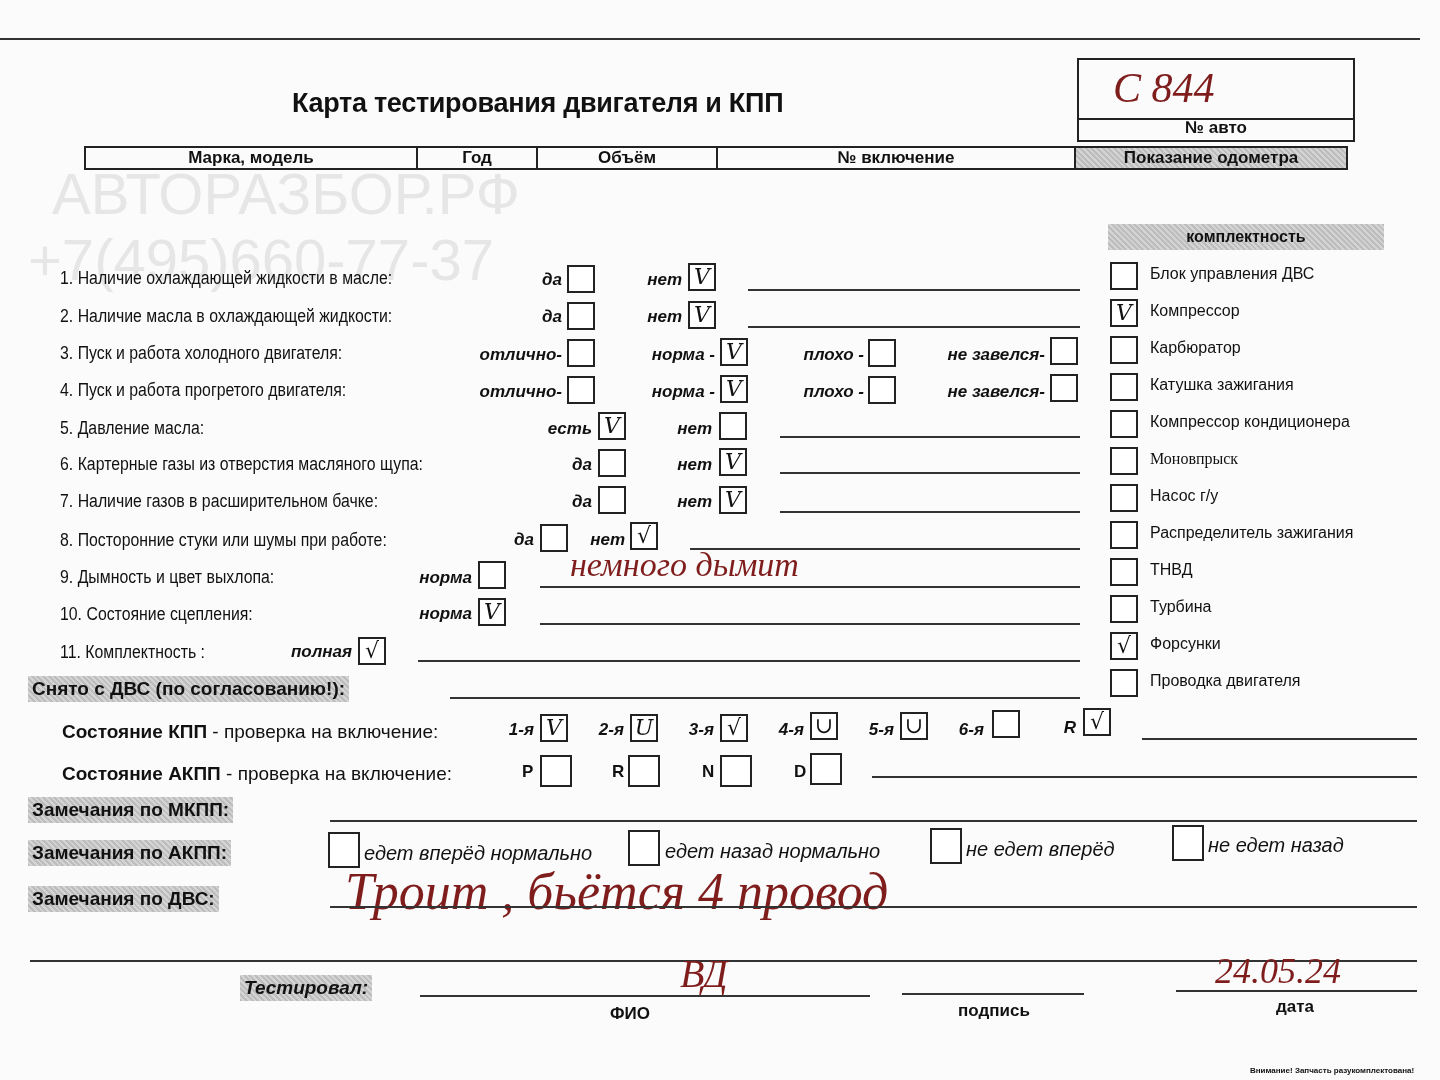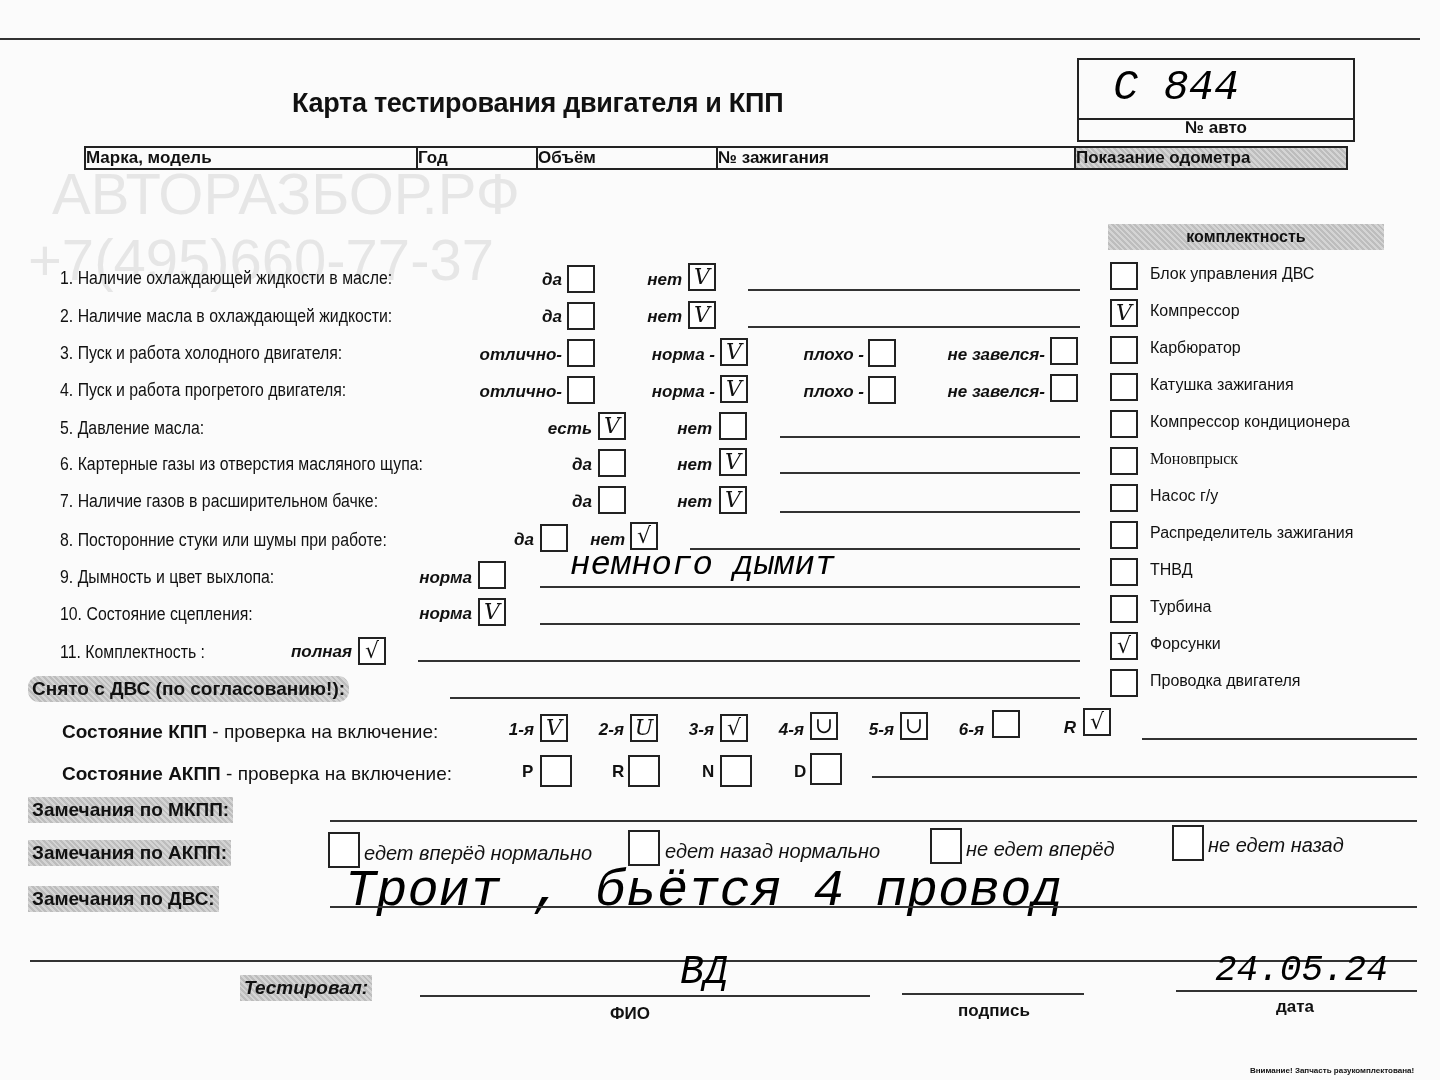--- a/index.html
+++ b/index.html
@@ -2,24 +2,24 @@
 <html><head>
 <meta charset="utf-8">
 <style>
   html,body{margin:0;padding:0;}
   body{width:1440px;height:1080px;background:#fbfbfb;position:relative;overflow:hidden;font-family:"Liberation Sans","DejaVu Sans",sans-serif;color:#111;}
   .abs{position:absolute;}
   .topline{left:0;top:38px;width:1420px;height:2px;background:#333;}
   .title{left:292px;top:88px;font-size:27px;font-weight:bold;letter-spacing:-0.3px;}
   .wm{color:#e6e6e6;font-size:58px;font-weight:normal;white-space:nowrap;z-index:0;}
   .box-outline{border:2px solid #222;}
-  .hw{font-family:Liberation Mono, monospace;font-style:italic;color:#000000;}
+  .hw{font-family:Liberation Serif, serif;font-style:italic;color:#7f1d1d;}
   .grey{background:#c8c8c8;background-image:repeating-linear-gradient(45deg,#bdbdbd 0 2px,#d4d4d4 2px 4px);}
   table.head{border-collapse:collapse;position:absolute;left:84px;top:146px;}
-  table.head td{border:2px solid #222;padding:0;}
+  table.head td{border:2px solid #222;padding:0;text-align:center;}
   .hcell{font-size:17px;font-weight:bold;height:20px;line-height:20px;}
   .vcell{height:42px;font-size:32px;}
   .q{font-size:18px;transform:scaleX(0.88);transform-origin:left center;white-space:nowrap;}
   .opt{font-size:17px;font-style:italic;font-weight:bold;white-space:nowrap;text-align:right;}
   .cb{width:28px;height:28px;border:2px solid #222;box-sizing:border-box;background:#fff;display:flex;align-items:center;justify-content:center;font-family:"DejaVu Serif",serif;font-style:italic;font-size:22px;line-height:1;}
   .line{height:2px;background:#333;}
   .kit-label{font-size:16px;white-space:nowrap;text-align:right;}
   .sec{font-size:19px;font-weight:bold;padding:2px 4px;white-space:nowrap;}
   .boldlabel{font-size:19px;white-space:nowrap;}
   .small{font-size:17px;font-weight:bold;}
@@ -39,21 +39,21 @@
   <div class="hw" style="position:absolute;left:34px;top:4px;font-size:42px;">C 844</div>
 </div>
 <div class="abs box-outline" style="left:1077px;top:116px;width:274px;height:24px;border-top:none;text-align:center;font-size:17px;font-weight:bold;line-height:24px;">№ авто</div>
 
 <table class="head">
   <tbody>
       <tr>
     <td class="hcell" style="width:330px;">Марка, модель</td>
     <td class="hcell" style="width:118px;">Год</td>
     <td class="hcell" style="width:178px;">Объём</td>
-    <td class="hcell" style="width:356px;">№ зажигания</td>
+    <td class="hcell" style="width:356px;">№ включение</td>
     <td class="hcell grey" style="width:270px;">Показание одометра</td>
   </tr>
 </tbody>
   </table>
 
 <div class="abs grey" style="left:1108px;top:224px;width:276px;height:26px;text-align:center;font-size:16px;font-weight:bold;line-height:26px;">комплектность</div>
 
 <div class="abs" style="left:60px;top:268px;">
   <span class="abs q" style="left:0;top:0;width:430px;"><span>1.</span> <span>Наличие охлаждающей жидкости в масле:</span></span>
 </div>
@@ -174,21 +174,21 @@
   <div class="abs cb" style="left:0;top:296px;"></div>
   <div class="abs kit-label" style="left:40px;top:299px;">ТНВД</div>
   <div class="abs cb" style="left:0;top:333px;"></div>
   <div class="abs kit-label" style="left:40px;top:336px;">Турбина</div>
   <div class="abs cb" style="left:0;top:370px;">√</div>
   <div class="abs kit-label" style="left:40px;top:373px;">Форсунки</div>
   <div class="abs cb" style="left:0;top:407px;"></div>
   <div class="abs kit-label" style="left:40px;top:410px;">Проводка двигателя</div>
 </div>
 
-<div class="abs sec grey" style="left:28px;top:676px;border-radius:11px;">Снято с ДВС (по согласованию!):</div>
+<div class="abs sec grey" style="left:28px;top:676px;">Снято с ДВС (по согласованию!):</div>
 <div class="abs line" style="left:450px;top:697px;width:630px;"></div>
 
 <div class="abs boldlabel" style="left:62px;top:721px;"><b>Состояние КПП</b><span> - проверка на включение:</span></div>
 <div class="abs opt" style="left:500px;top:720px;width:34px;">1-я</div>
 <div class="abs cb" style="left:540px;top:714px;">V</div>
 <div class="abs opt" style="left:590px;top:720px;width:34px;">2-я</div>
 <div class="abs cb" style="left:630px;top:714px;">U</div>
 <div class="abs opt" style="left:680px;top:720px;width:34px;">3-я</div>
 <div class="abs cb" style="left:720px;top:714px;">√</div>
 <div class="abs opt" style="left:770px;top:720px;width:34px;">4-я</div>

